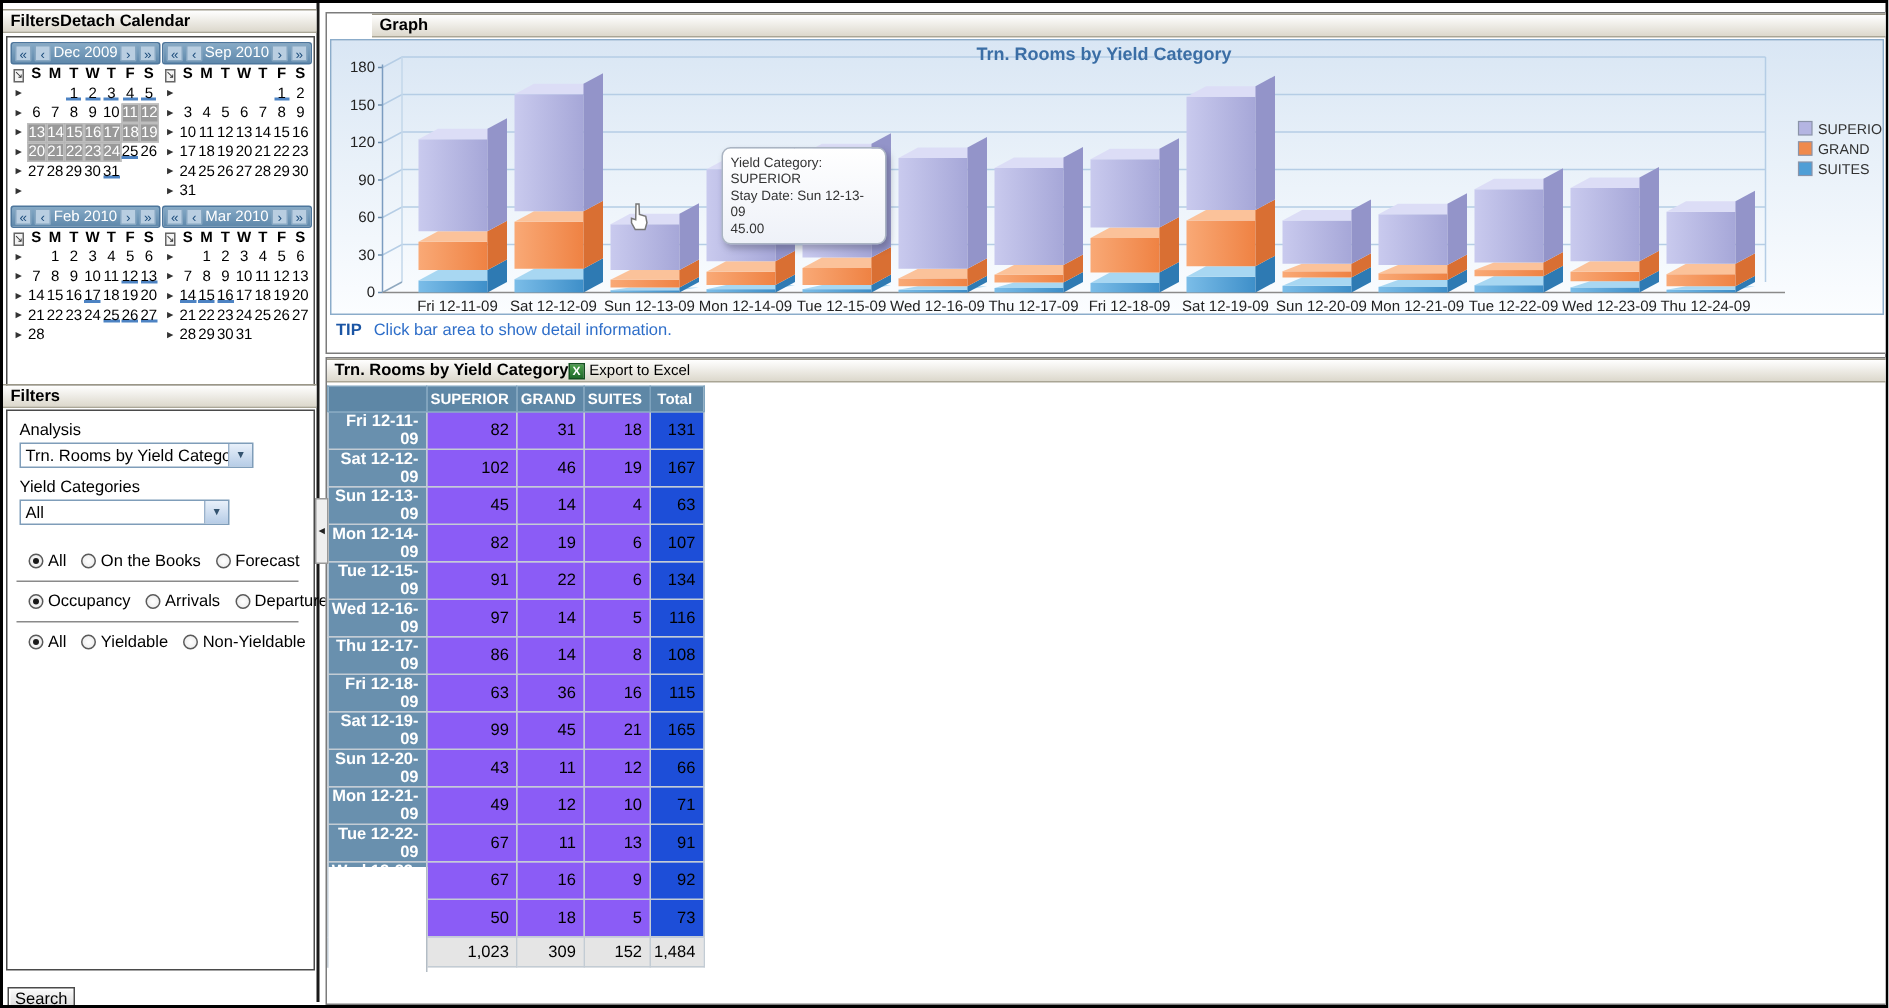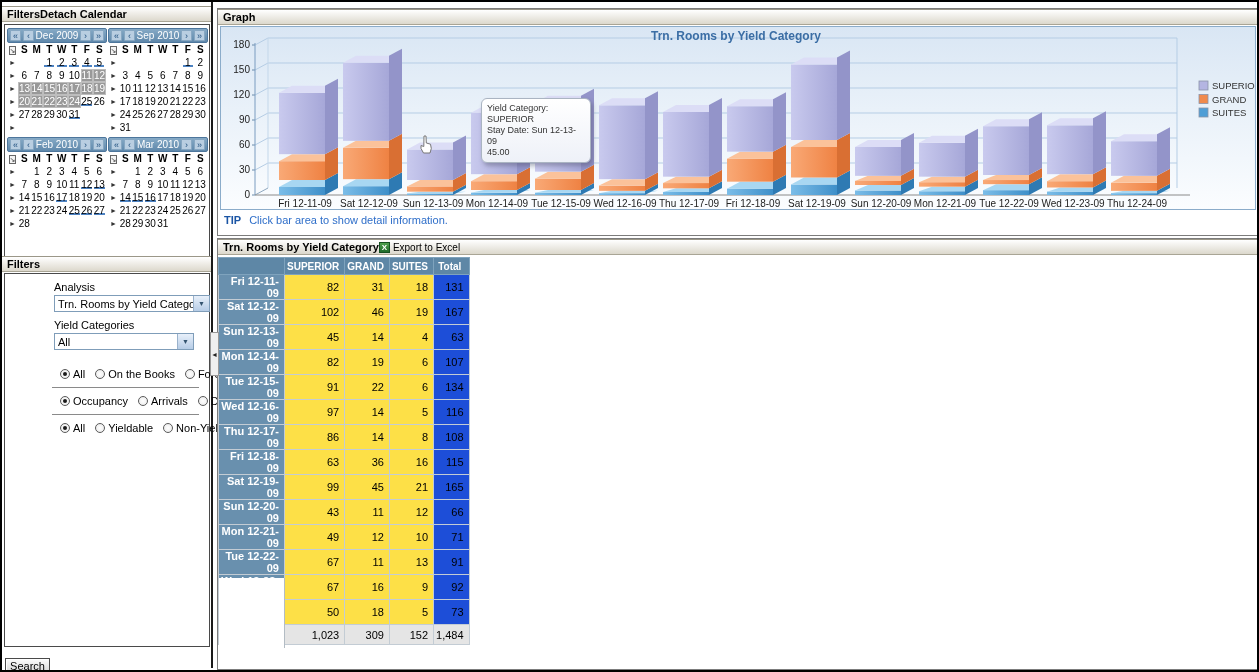--- a/index.html
+++ b/index.html
@@ -24,60 +24,60 @@
   .cal-grid > div { height:13px; line-height:13px; text-align:center; }
   .dow { font-weight:bold; color:#000; }
   .corner-icon { border:1px solid #666; width:10px; height:10px; margin-top:1px; font-size:7px; line-height:9px; color:#333; background:#f4f4f4; }
   .week-arrow { color:#333; font-size:7px; }
   .day { color:#000; }
   .day .dnum { display:inline-block; min-width:10px; height:12px; }
   .day.sel { background:#999; color:#fff; border:1px solid #bdbdbd; line-height:11px; }
   .day.ul .dnum { border-bottom:2px solid #4d83c3; height:11px; }
 
   .lp-filters-titlebar { position:absolute; left:0; top:254px; width:100%; }
-  .filter-box { position:absolute; left:2px; top:271px; width:206px; height:374px; border:1px solid #4a4a4a; background:#fff; font-size:11px;padding-left:41px; }
+  .filter-box { position:absolute; left:2px; top:271px; width:206px; height:374px; border:1px solid #4a4a4a; background:#fff; font-size:11px; }
   .f-label { margin:7px 0 2px 8px; font-size:11px; color:#000; }
   .combo { display:flex; margin-left:8px; border:1px solid #7f9db9; background:#fff; height:17px; align-items:center; }
   .combo-text { flex:1; padding:0 3px; font-size:11px; white-space:nowrap; overflow:hidden; }
   .combo-btn { width:16px; height:15px; background:linear-gradient(#e8f0fa,#b6cce6); border-left:1px solid #9ab2cc;
                font-size:7px; color:#33536f; text-align:center; line-height:15px; }
   .combo1 { width:156px; } .combo2 { width:140px; }
   .radio-zone { margin-top:18px; }
   .radio-row { display:flex; align-items:center; gap:4px; margin:6px 0 6px 14px; flex-wrap:nowrap; }
   .radio-item { display:flex; align-items:center; gap:3px; margin-right:6px; white-space:nowrap; }
   .radio-circle { width:10px; height:10px; border:1px solid #5a5a5a; border-radius:50%; background:radial-gradient(#fff,#e8e8e8); position:relative; }
   .radio-circle.on::after { content:""; position:absolute; left:2px; top:2px; width:4px; height:4px; border-radius:50%; background:#1a1a1a; }
   .sep { border-top:1px solid #8a8a8a; margin:7px 10px 7px 6px; }
   .search-button { position:absolute; left:3px; top:656px; width:45px; height:16px; background:linear-gradient(#fcfcfc,#d6d6d6);
                    border:1px solid #4a4a4a; box-shadow:inset 1px 1px 0 #fff; font-size:11px; text-align:center; line-height:14px; }
 
   .splitter { position:absolute; left:208px; top:330px; width:9px; height:44px; background:#efefef; border:1px solid #999;
               font-size:7px; color:#222; display:flex; align-items:center; justify-content:center; z-index:30; }
 
   
   .right { position:absolute; left:215px; top:2px; width:1042px; height:666px; }
-  .graph-panel { position:absolute; left:0; top:4px; width:1042px; height:228px; border:1px solid #7c7c7c; background:#fff; }
+  .graph-panel { position:absolute; left:0; top:4px; width:1042px; height:228px; border:1px solid #7c7c7c; background:#fff;padding-left:30px; }
   .chart-area { position:absolute; left:2px; top:17px; width:1036px; height:184px; border:1px solid #8bacca;
                 background:linear-gradient(180deg,#d9e6f4 0%, #e9f1f9 45%, #fbfdff 100%); }
   .tip-line { position:absolute; left:6px; top:205px; font-size:11px; color:#2e6ec9; }
   .tip-line b { color:#1b55a4; margin-right:8px; }
   .chart-tooltip { position:absolute; left:221px; top:89px; width:110px; background:linear-gradient(#ffffff,#eef1f8);
                    border:1px solid #aab4c2; border-radius:6px; box-shadow:2px 3px 4px rgba(60,60,80,.35);
                    font-size:9px; color:#333; padding:4px 5px; line-height:11px; z-index:20;margin-left:42px; }
   .hand-cursor { position:absolute; left:200px; top:126px; z-index:25; }
 
   .table-panel { position:absolute; left:0; top:234px; width:1042px; height:432px; border:1px solid #7c7c7c; background:#fff; }
   .export-link { display:flex; align-items:center; gap:3px; font-weight:normal; font-size:10px; color:#000; }
   .excel-icon { width:11px; height:11px; background:linear-gradient(#4ea04e,#1f6b2a); border:1px solid #145020; color:#fff;
                 font-size:8px; font-weight:bold; text-align:center; line-height:10px; }
   table.data { border-collapse:collapse; margin:2px 0 0 0; font-size:11px; }
   table.data th, table.data td { border:1px solid #c3ccd4; height:20px; padding:0 5px 0 2px; text-align:right; }
   table.data th { background:#5e87a6; color:#fff; font-weight:bold; font-size:10px; text-align:center; height:17px; border-color:#7fa3bd; }
   td.rowlabel { background:#6990ae; color:#fff; font-weight:bold; border-color:#86a9c0; }
-  td.val { background:#fde047; color:#000; }
+  td.val { background:#8b5cf6; color:#000; }
   td.totalcol { background:#1d4ed8; }
   tr.totalrow td.val { background:#e5e5e5; }
   .below-strip { position:absolute; left:1px; top:339px; width:66px; height:70px; border-right:1px solid #b3bcc4; background:#fff; }
 
   text { font-family:"Liberation Sans", sans-serif; }
 </style>
 </head>
 <body>
 
 <div class="window">

